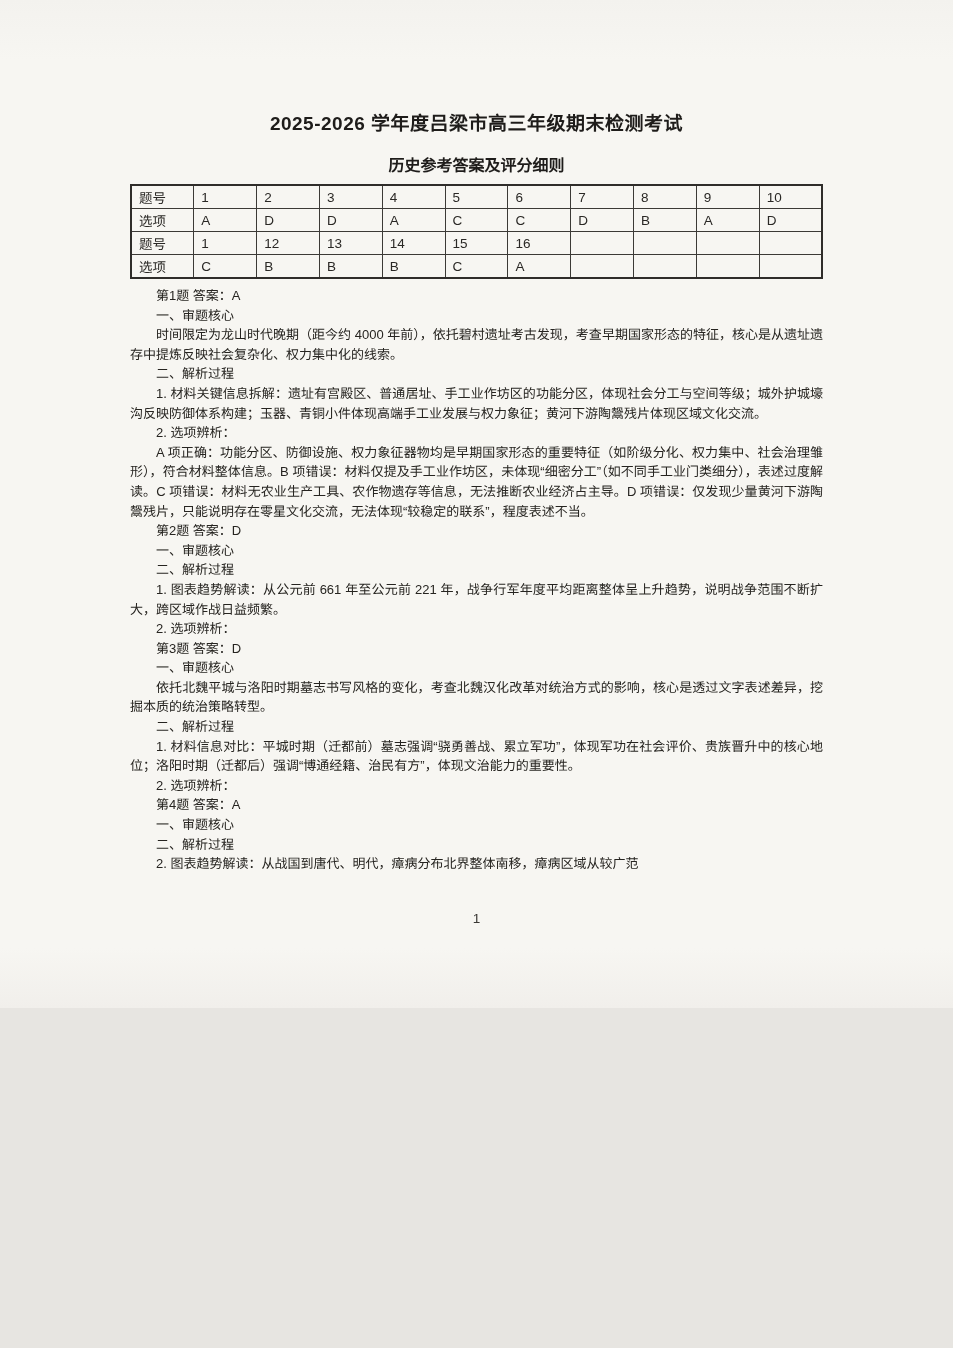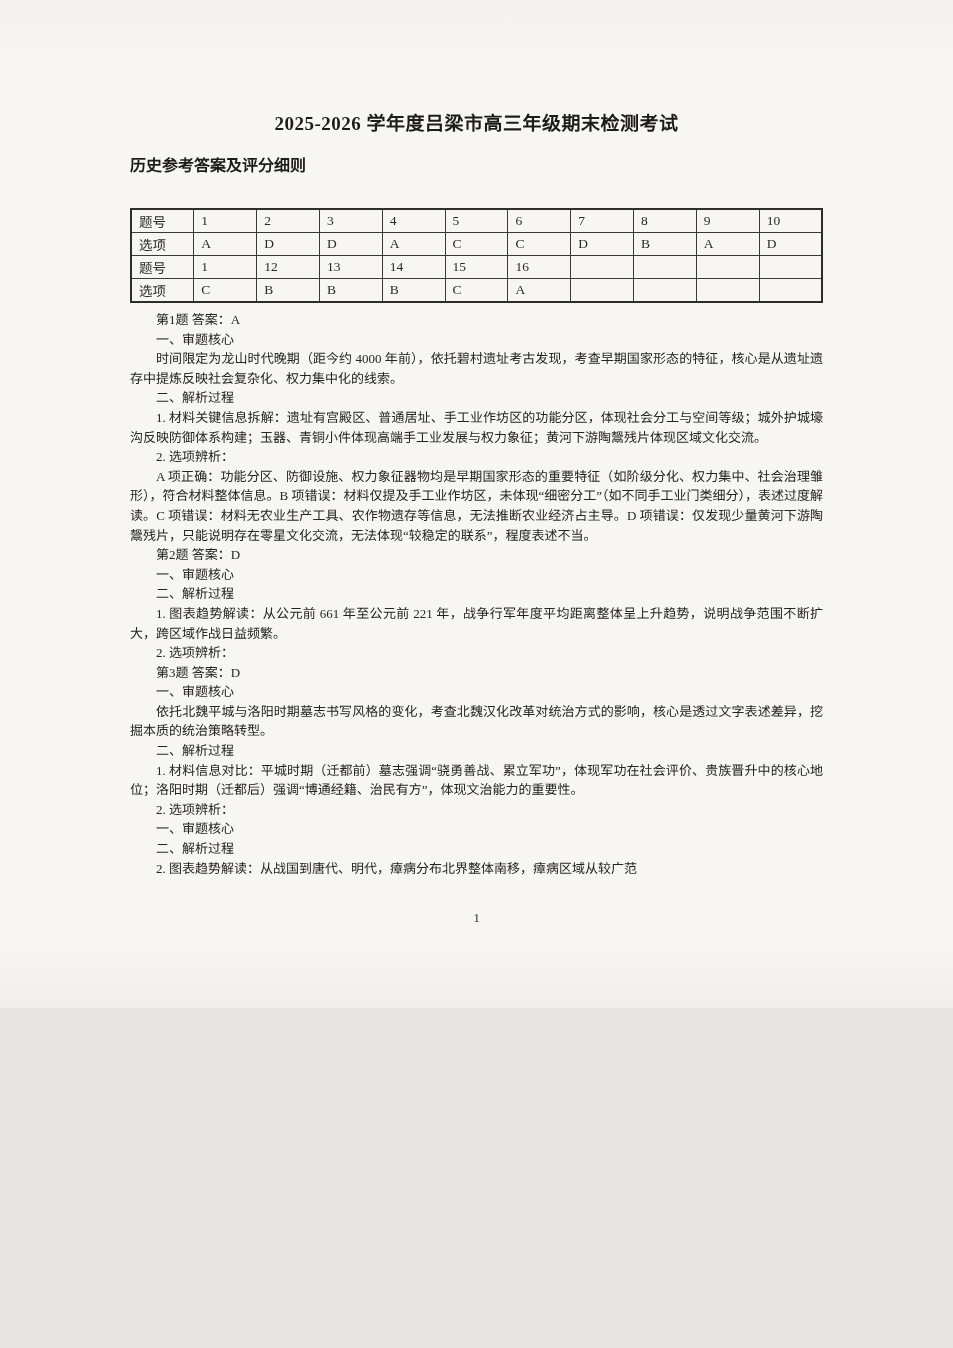--- a/index.html
+++ b/index.html
@@ -4,47 +4,47 @@
 <style>
   * { margin: 0; padding: 0; box-sizing: border-box; }
   html, body { background: #e7e5e1; }
   .page {
     width: 953px;
     height: 1008px;
     margin: 0 auto;
     background: linear-gradient(180deg, #f3f2ee 0%, #f7f6f2 6%, #f7f6f2 94%, #f1efeb 100%);
     position: relative;
     overflow: hidden;
-    font-family: Liberation Serif, serif;
+    font-family: Liberation Sans, sans-serif;
     color: #24221f;
   }
   .content {
     width: 693px;
     margin: 0 auto;
     padding-top: 108px;
   }
   .title {
     text-align: center;
     font-size: 19px;
     font-weight: bold;
     letter-spacing: 0.5px;
     color: #1e1c1a;
   }
   .subtitle {
-    text-align: left;
+    text-align: center;
     font-size: 16px;
     font-weight: bold;
     margin-top: 17px;
     color: #1e1c1a;
   }
   table.answers {
     width: 100%;
     border-collapse: collapse;
     table-layout: fixed;
-    margin-top: 32px;
+    margin-top: 8px;
     border: 2px solid #2f2d2a;
     background: transparent;
   }
   table.answers td {
     border: 1px solid #3c3a36;
     font-size: 13.5px;
     height: 20px;
     padding: 1px 2px 1px 7px;
     text-align: left;
     vertical-align: middle;
@@ -145,19 +145,20 @@
         <p class="para">一、审题核心</p>
         <p class="para">二、解析过程</p>
         <p class="para">1. 图表趋势解读：从公元前 661 年至公元前 221 年，战争行军年度平均距离整体呈上升趋势，说明战争范围不断扩大，跨区域作战日益频繁。</p>
         <p class="para">2. 选项辨析：</p>
         <p class="para">第3题  答案：D</p>
         <p class="para">一、审题核心</p>
         <p class="para">依托北魏平城与洛阳时期墓志书写风格的变化，考查北魏汉化改革对统治方式的影响，核心是透过文字表述差异，挖掘本质的统治策略转型。</p>
         <p class="para">二、解析过程</p>
         <p class="para">1. 材料信息对比：平城时期（迁都前）墓志强调“骁勇善战、累立军功”，体现军功在社会评价、贵族晋升中的核心地位；洛阳时期（迁都后）强调“博通经籍、治民有方”，体现文治能力的重要性。</p>
         <p class="para">2. 选项辨析：</p>
+        <p class="para">第4题  答案：A</p>
         <p class="para">一、审题核心</p>
         <p class="para">二、解析过程</p>
         <p class="para">2. 图表趋势解读：从战国到唐代、明代，瘴病分布北界整体南移，瘴病区域从较广范</p>
       </div>
   </div>
   <div class="page-number">1</div>
 </div>
 
 </body></html>

